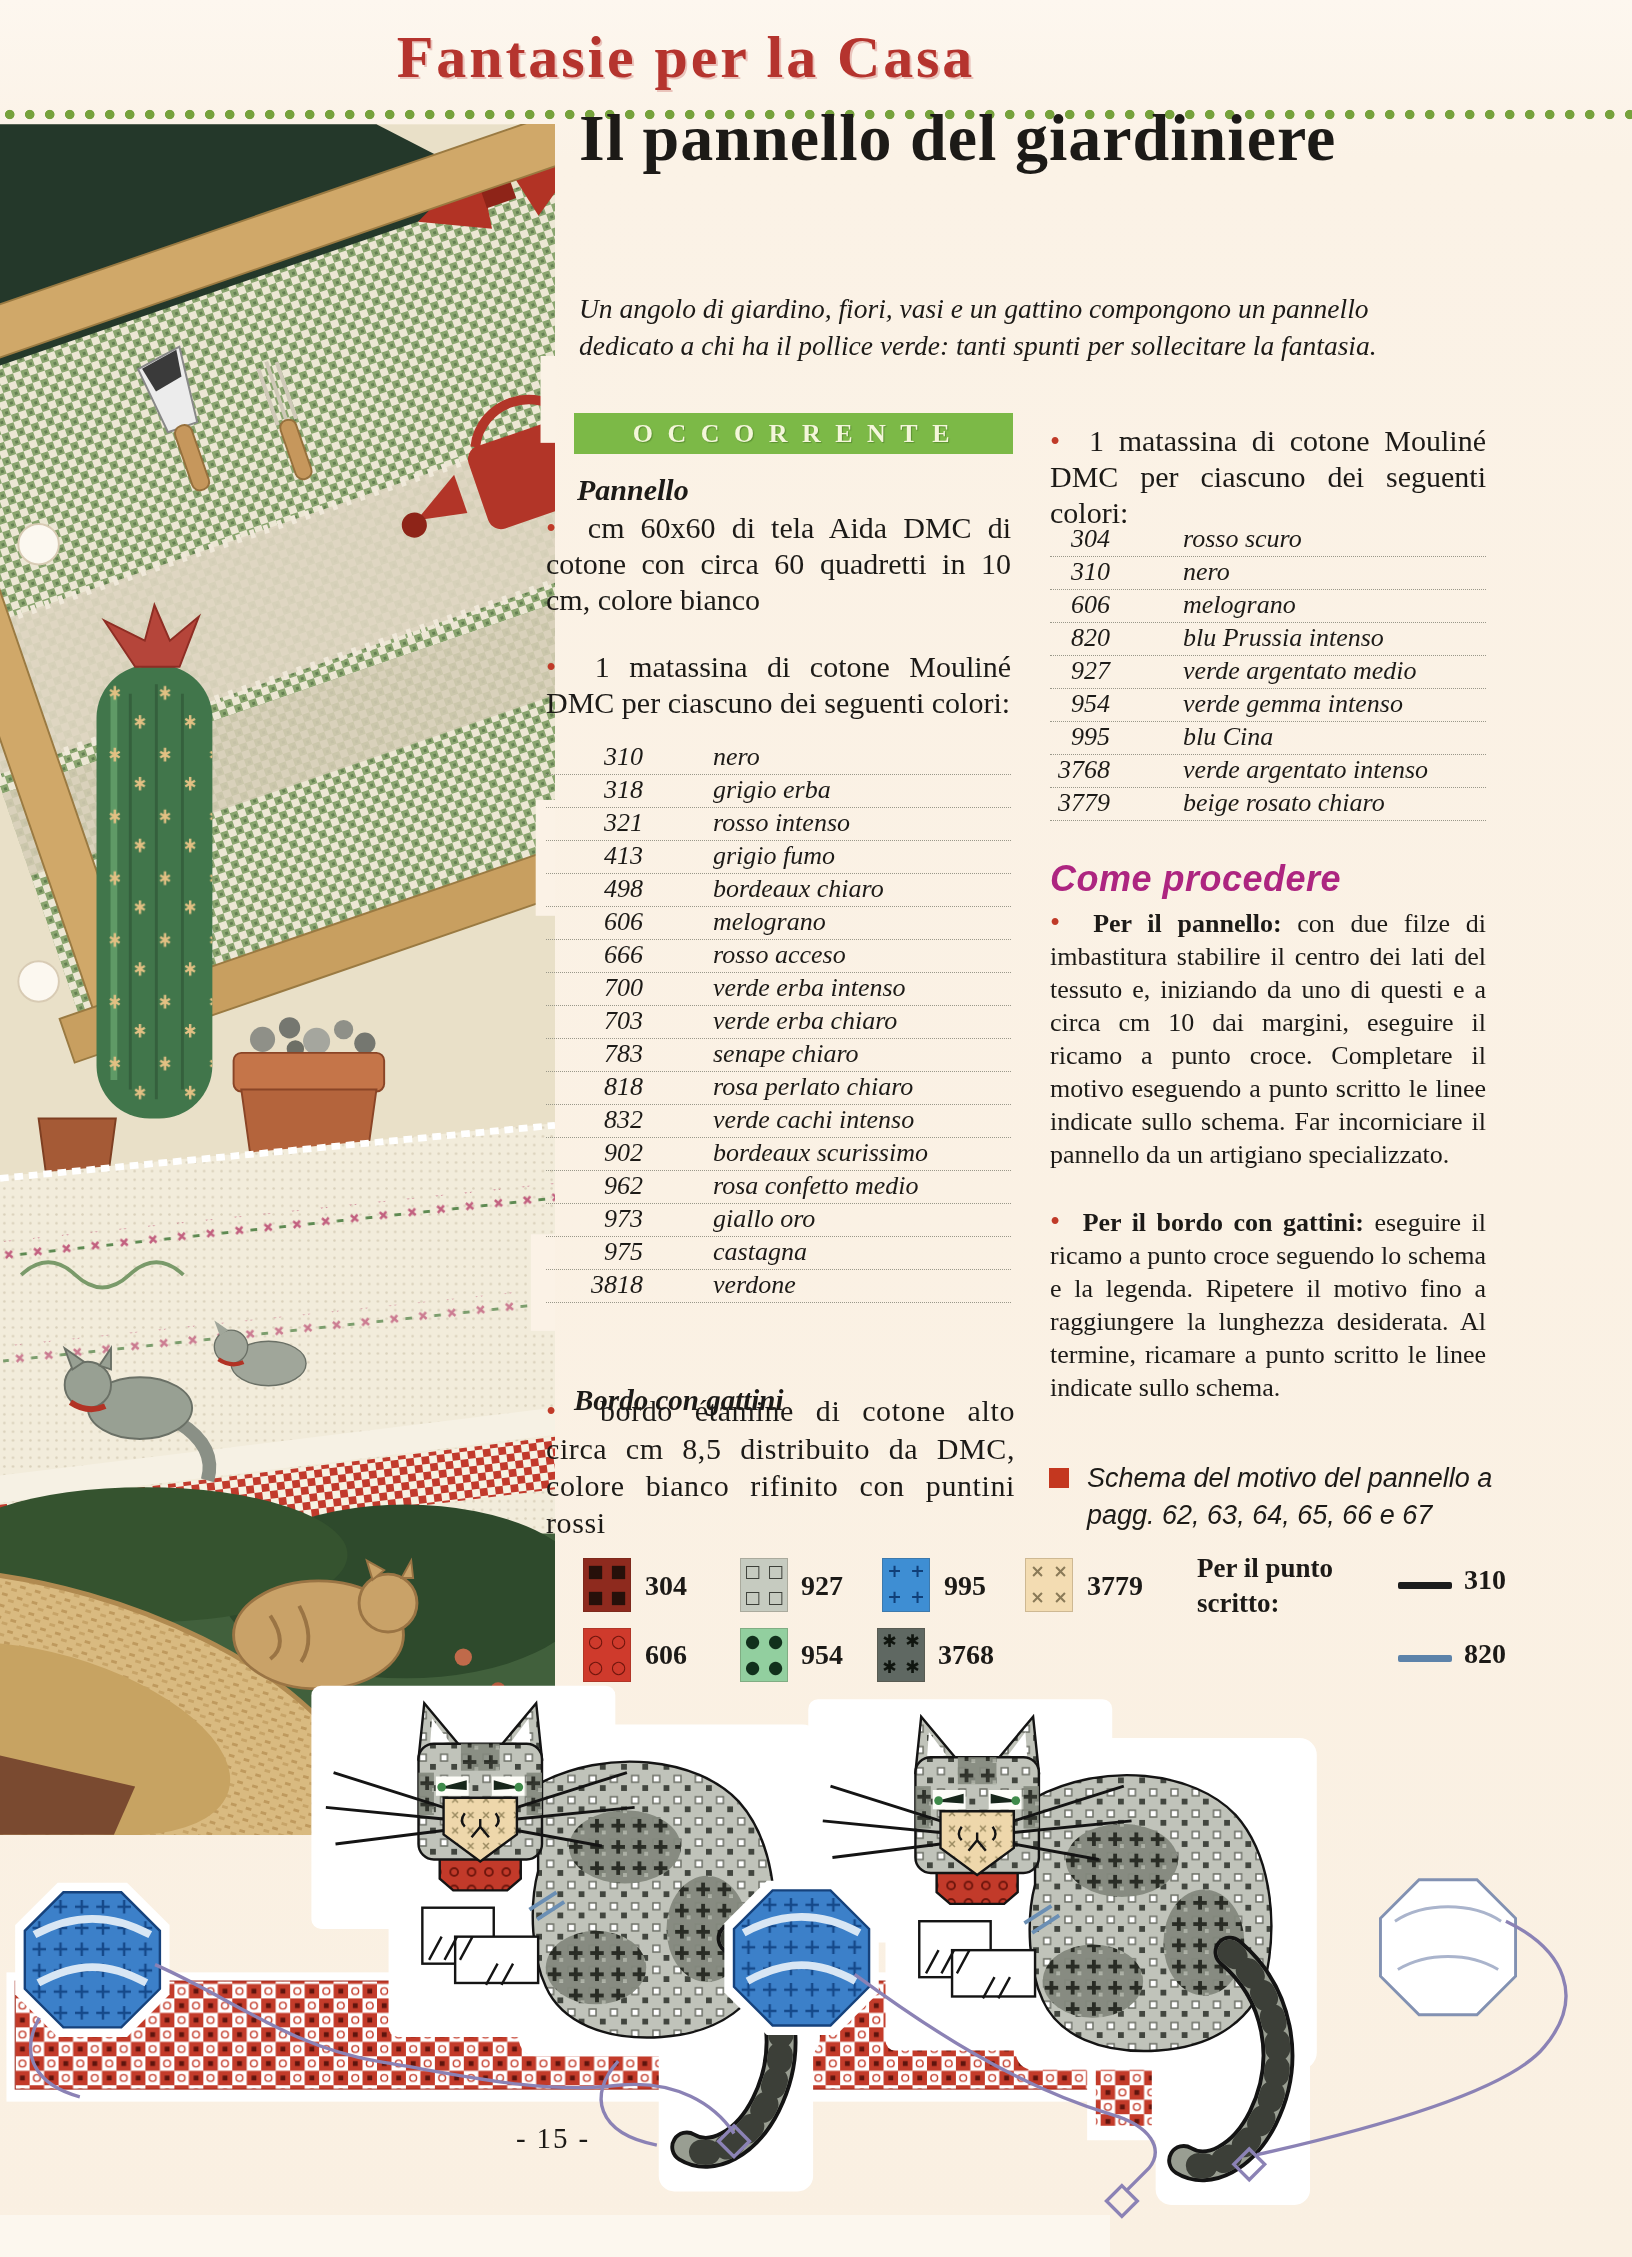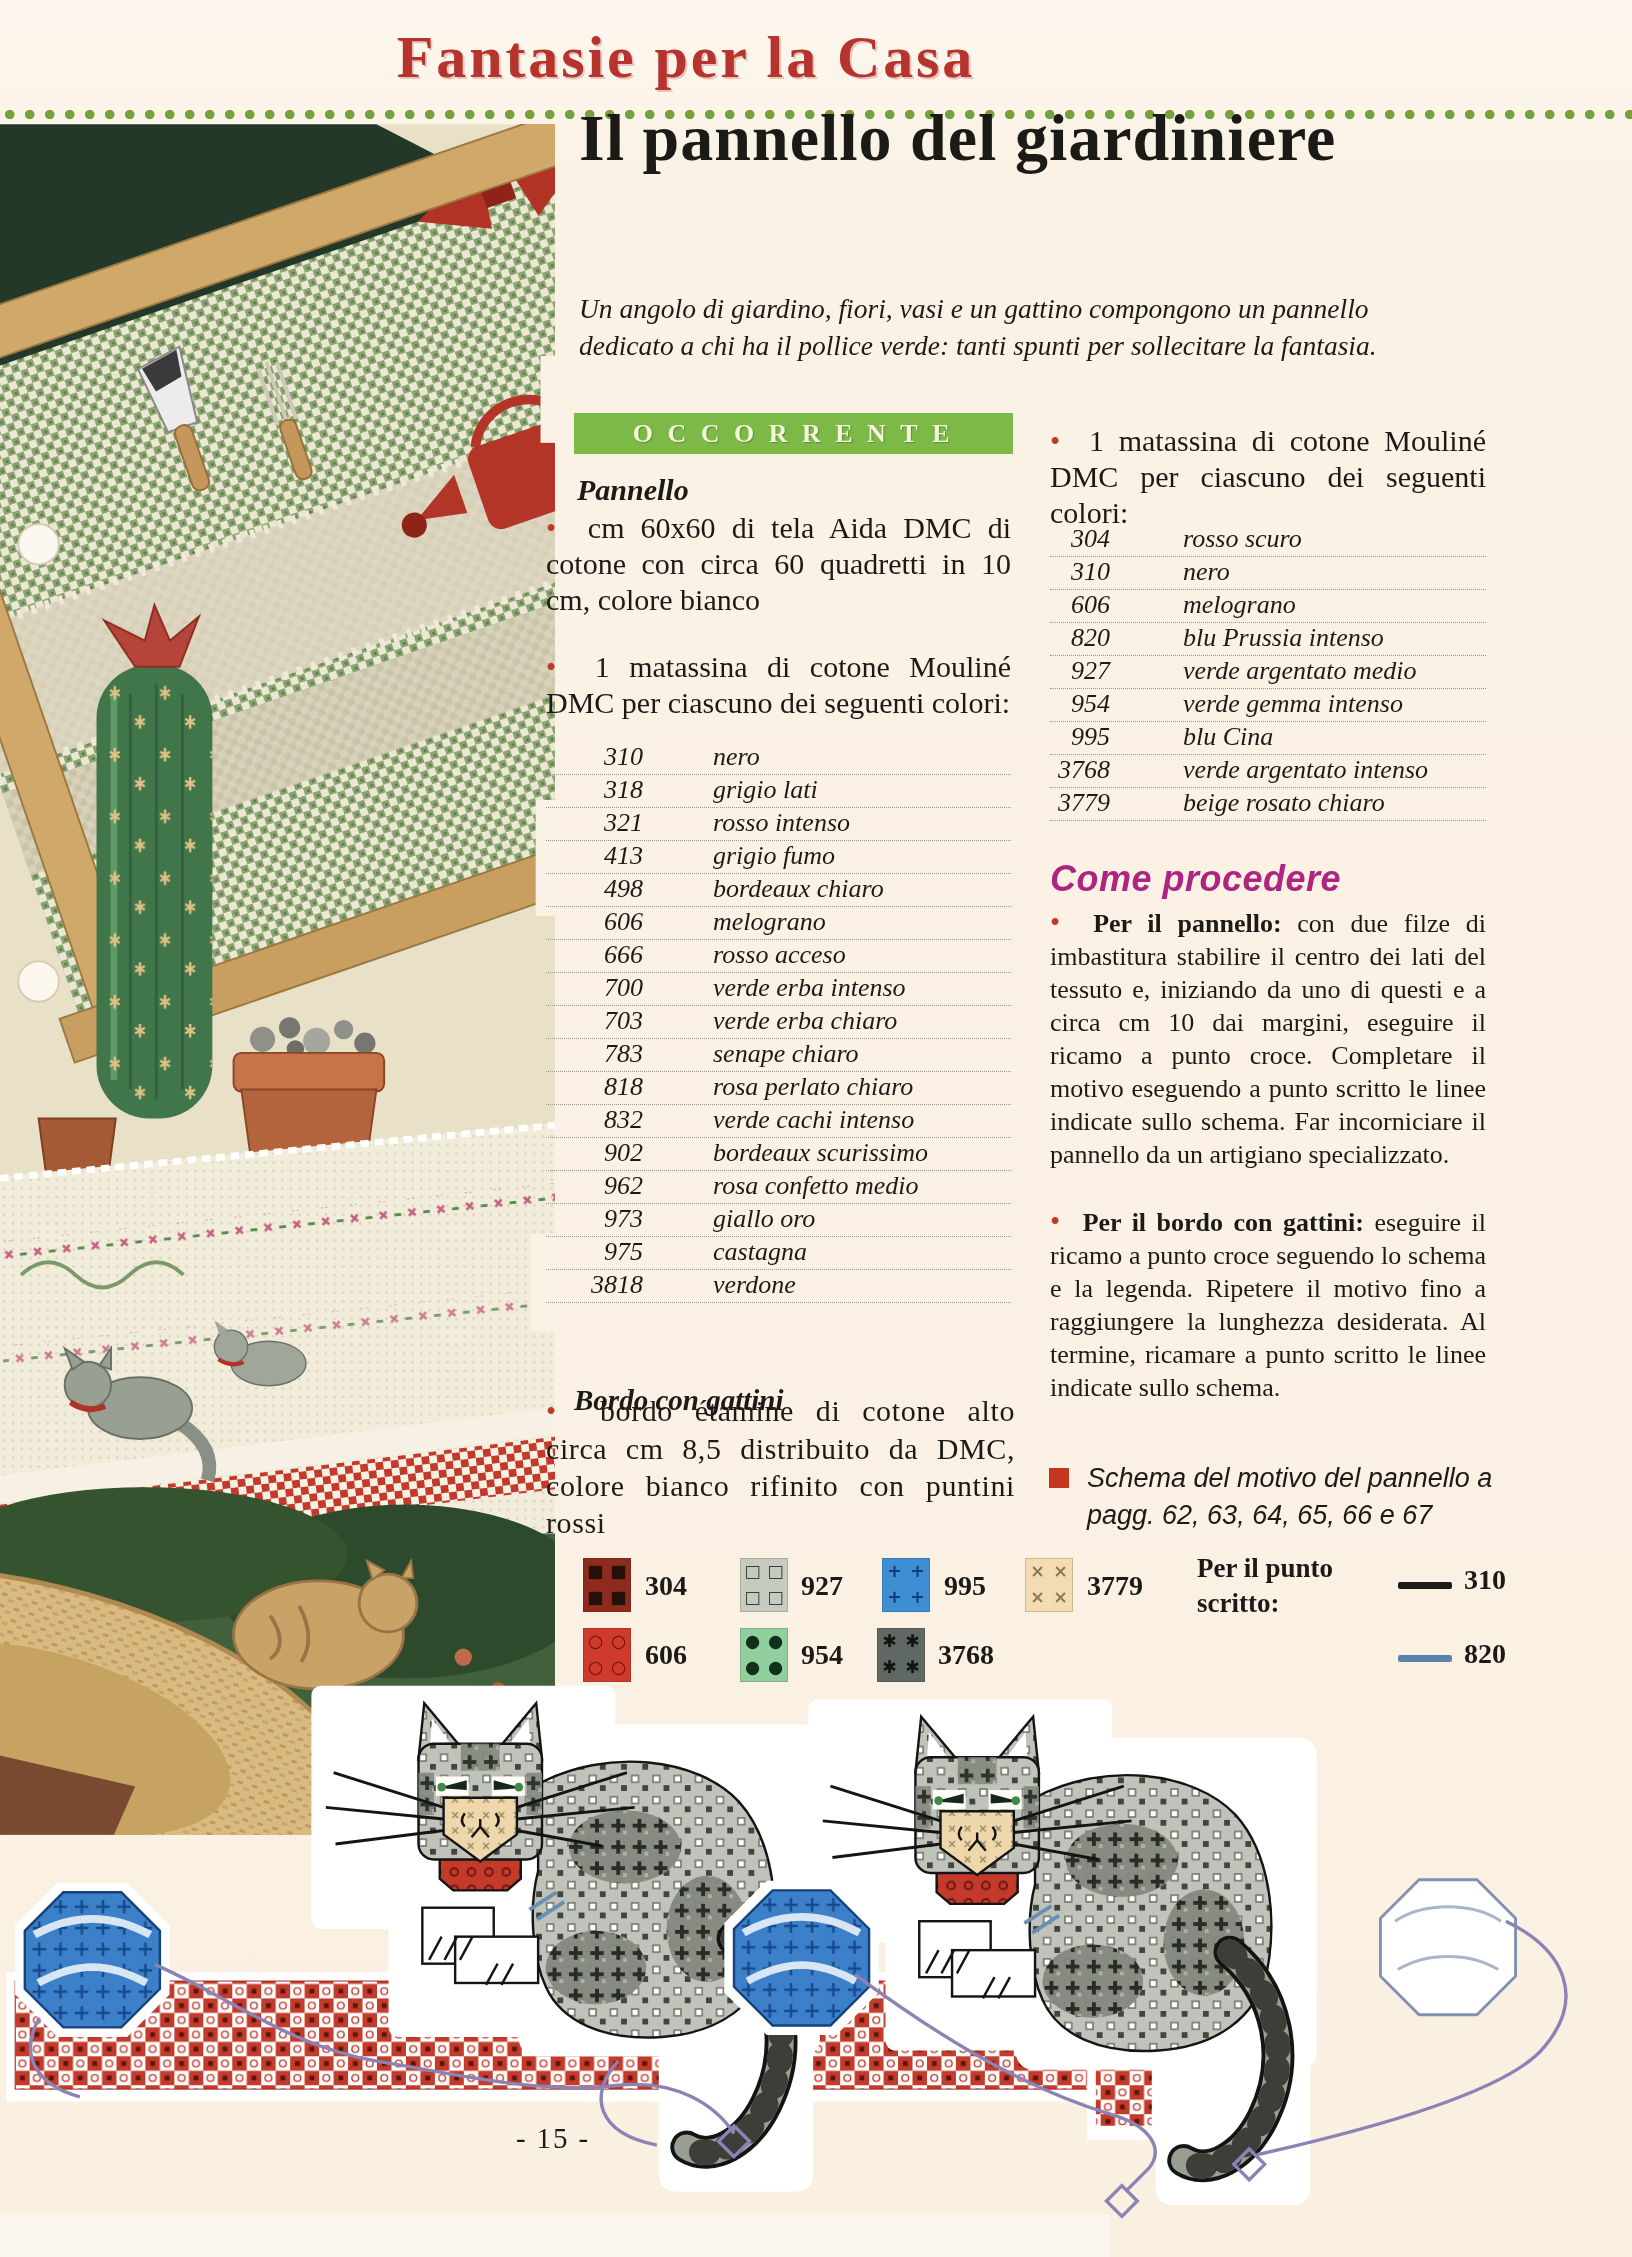--- a/index.html
+++ b/index.html
@@ -209,21 +209,21 @@
 
   <p class="abs body" style="left:546px;top:510px;width:465px">
     <span class="blt"></span><span>cm 60x60 di tela Aida DMC di cotone con circa 60 quadretti in 10 cm, colore bianco</span>
   </p>
   <p class="abs body" style="left:546px;top:649px;width:465px">
     <span class="blt"></span><span>1 matassina di cotone Mouliné DMC per ciascuno dei seguenti colori:</span>
   </p>
 
   <div class="abs ctable ltab" style="left:546px;top:742px;width:465px">
     <div class="trow"><span class="tc">310</span><span class="tn">nero</span></div>
-    <div class="trow"><span class="tc">318</span><span class="tn">grigio lati</span></div>
+    <div class="trow"><span class="tc">318</span><span class="tn">grigio erba</span></div>
     <div class="trow"><span class="tc">321</span><span class="tn">rosso intenso</span></div>
     <div class="trow"><span class="tc">413</span><span class="tn">grigio fumo</span></div>
     <div class="trow"><span class="tc">498</span><span class="tn">bordeaux chiaro</span></div>
     <div class="trow"><span class="tc">606</span><span class="tn">melograno</span></div>
     <div class="trow"><span class="tc">666</span><span class="tn">rosso acceso</span></div>
     <div class="trow"><span class="tc">700</span><span class="tn">verde erba intenso</span></div>
     <div class="trow"><span class="tc">703</span><span class="tn">verde erba chiaro</span></div>
     <div class="trow"><span class="tc">783</span><span class="tn">senape chiaro</span></div>
     <div class="trow"><span class="tc">818</span><span class="tn">rosa perlato chiaro</span></div>
     <div class="trow"><span class="tc">832</span><span class="tn">verde cachi intenso</span></div>

